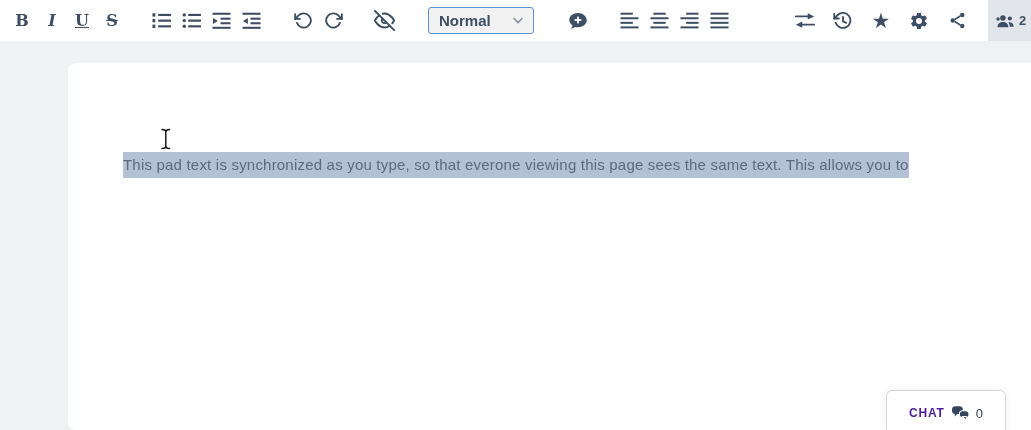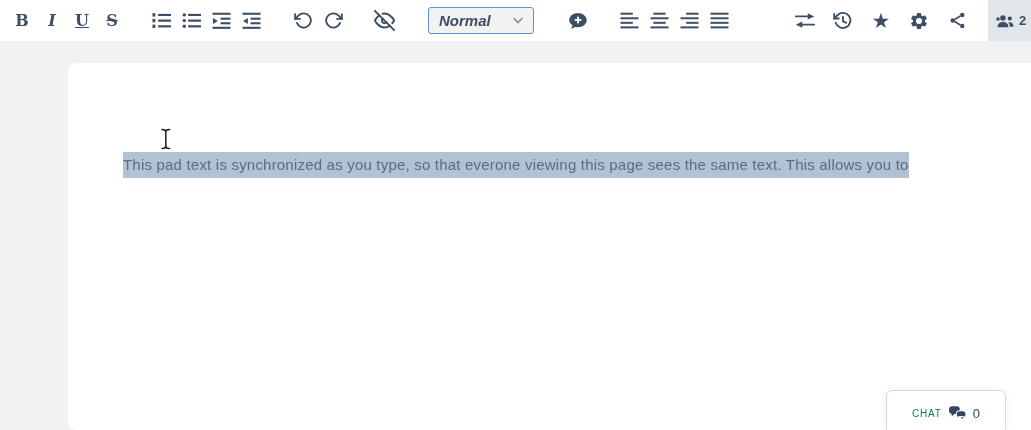--- a/index.html
+++ b/index.html
@@ -31,21 +31,21 @@
   .star-glyph { font-size: 21px; line-height: 1; color: #3e4e64; }
 
   .style-dropdown {
     position: absolute; left: 428px; top: 7px; width: 106px; height: 27px;
     background: #f2f2f2;
     border: 1.5px solid #5f93d8; border-radius: 3px;
     display: flex; align-items: center; justify-content: space-between;
     padding: 0 10px; cursor: pointer;
   }
   .style-dropdown .dd-label {
-    font-size: 15px; font-weight: bold; color: #3e4e64; font-style: italic;
+    font-size: 15px; font-weight: bold; color: #3e4e64;
   }
   .users-btn {
     position: absolute; left: 988px; top: 0; width: 43px; height: 41px;
     background: #e2e6eb; border: none; cursor: pointer;
     display: flex; align-items: center; gap: 4px; padding: 0 0 0 7px;
     color: #3e4e64;
   }
   .users-count { font-size: 13px; font-weight: bold; color: #3e4e64; }
 
   
@@ -68,21 +68,21 @@
 
   
   .chat-box {
     position: absolute; left: 886px; top: 390px; width: 120px; height: 46px;
     background: #ffffff;
     border: 1px solid #d4d8dc; border-radius: 6px;
     box-shadow: 0 0 8px rgba(0,0,0,0.06);
     display: flex; align-items: center; justify-content: center; gap: 6px;
     cursor: pointer;
   }
-  .chat-label { font-size: 10px; font-weight: normal; letter-spacing: 0.8px; color: #0f766e; }
+  .chat-label { font-size: 12px; font-weight: bold; letter-spacing: 0.8px; color: #4c1d95; }
   .chat-count { font-size: 13px; color: #35465c; }
 
   svg { display: block; }
 </style>
 </head>
 <body>
 
 <div class="toolbar">
 
   <div class="tb-group" style="left:7px">

